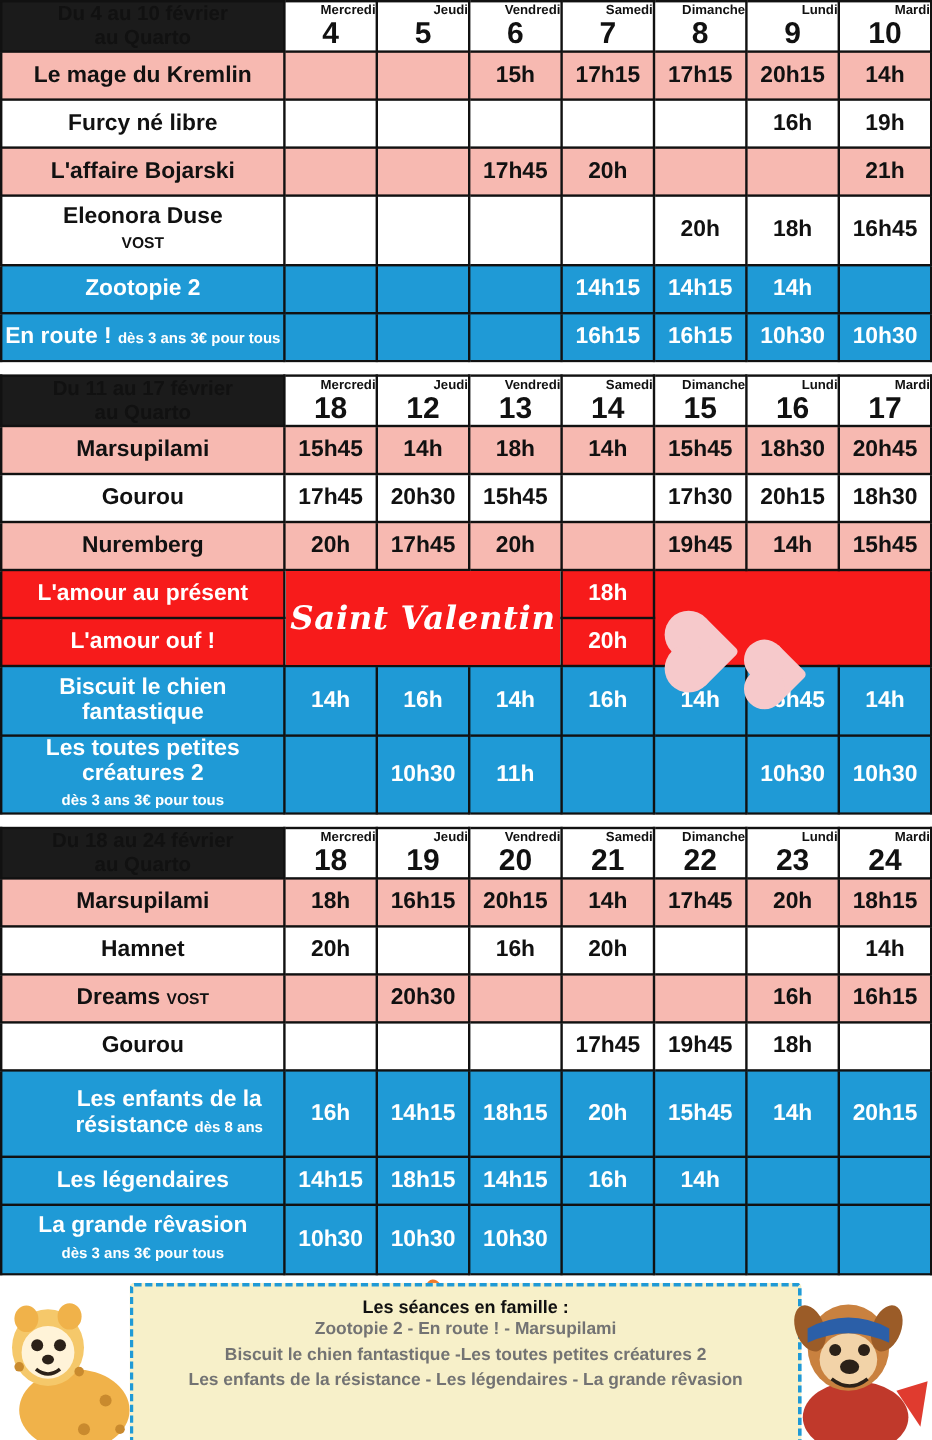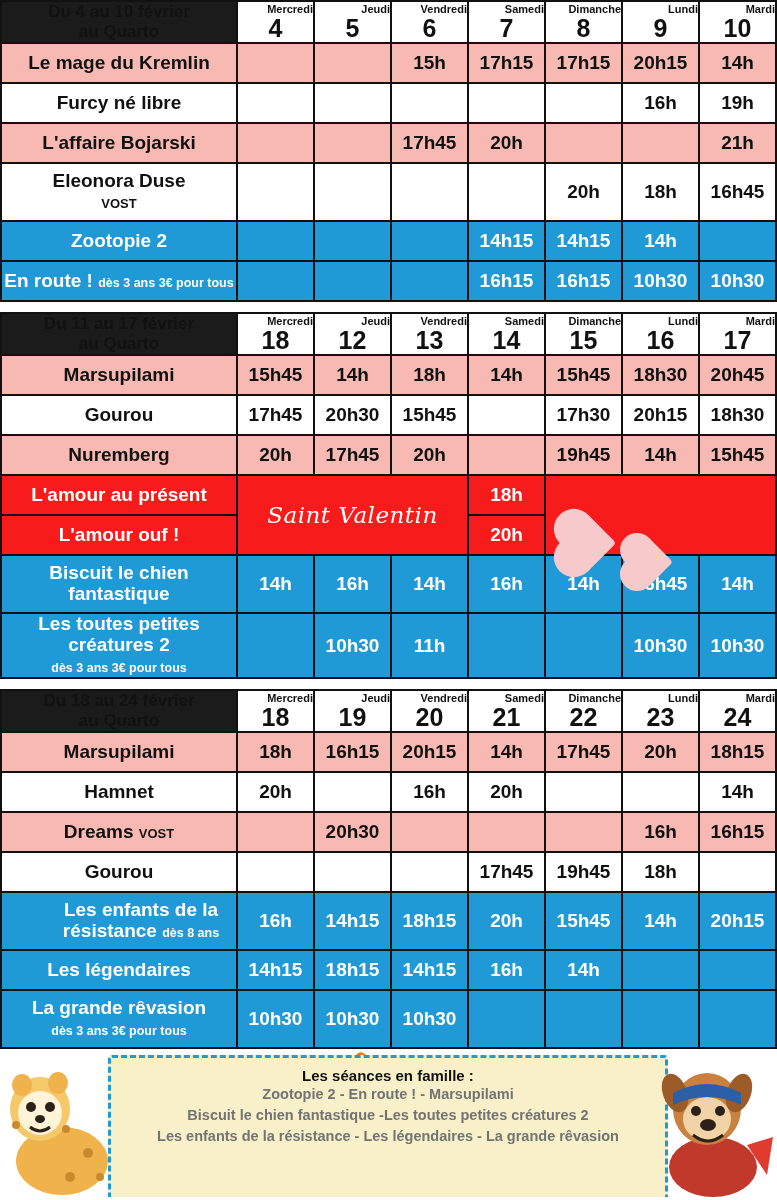--- a/index.html
+++ b/index.html
@@ -90,23 +90,23 @@
   .gap { height: 10px; background: #ffffff; }
 
   
   .valentine {
     position: relative;
     background: #f71b1b;
   }
   .valentine-script {
     font-family: "DejaVu Serif", serif;
     font-style: italic;
-    font-size: 23px;
+    font-size: 27px;
     color: #ffffff;
-    font-weight: normal;
+    font-weight: bold;
     letter-spacing: 0.5px;
     white-space: nowrap;
   }
   .hearts {
     position: relative;
     height: 100%;
   }
   .heart {
     position: absolute;
     width: 34px; height: 34px;
@@ -465,21 +465,21 @@
       <td class="film-title c-white">Gourou</td>
       <td class="time c-white"></td>
       <td class="time c-white"></td>
       <td class="time c-white"></td>
       <td class="time c-white">17h45</td>
       <td class="time c-white">19h45</td>
       <td class="time c-white">18h</td>
       <td class="time c-white"></td>
     </tr>
     <tr>
-      <td class="film-title c-blue" style="height:58px;padding-left:44px;">
+      <td class="film-title c-blue" style="height:72px;padding-left:44px;">
         <span>Les enfants de la résistance</span>
         <span class="subsm">dès 8 ans</span>
       </td>
       <td class="time c-blue">16h</td>
       <td class="time c-blue">14h15</td>
       <td class="time c-blue">18h15</td>
       <td class="time c-blue">20h</td>
       <td class="time c-blue">15h45</td>
       <td class="time c-blue">14h</td>
       <td class="time c-blue">20h15</td>

